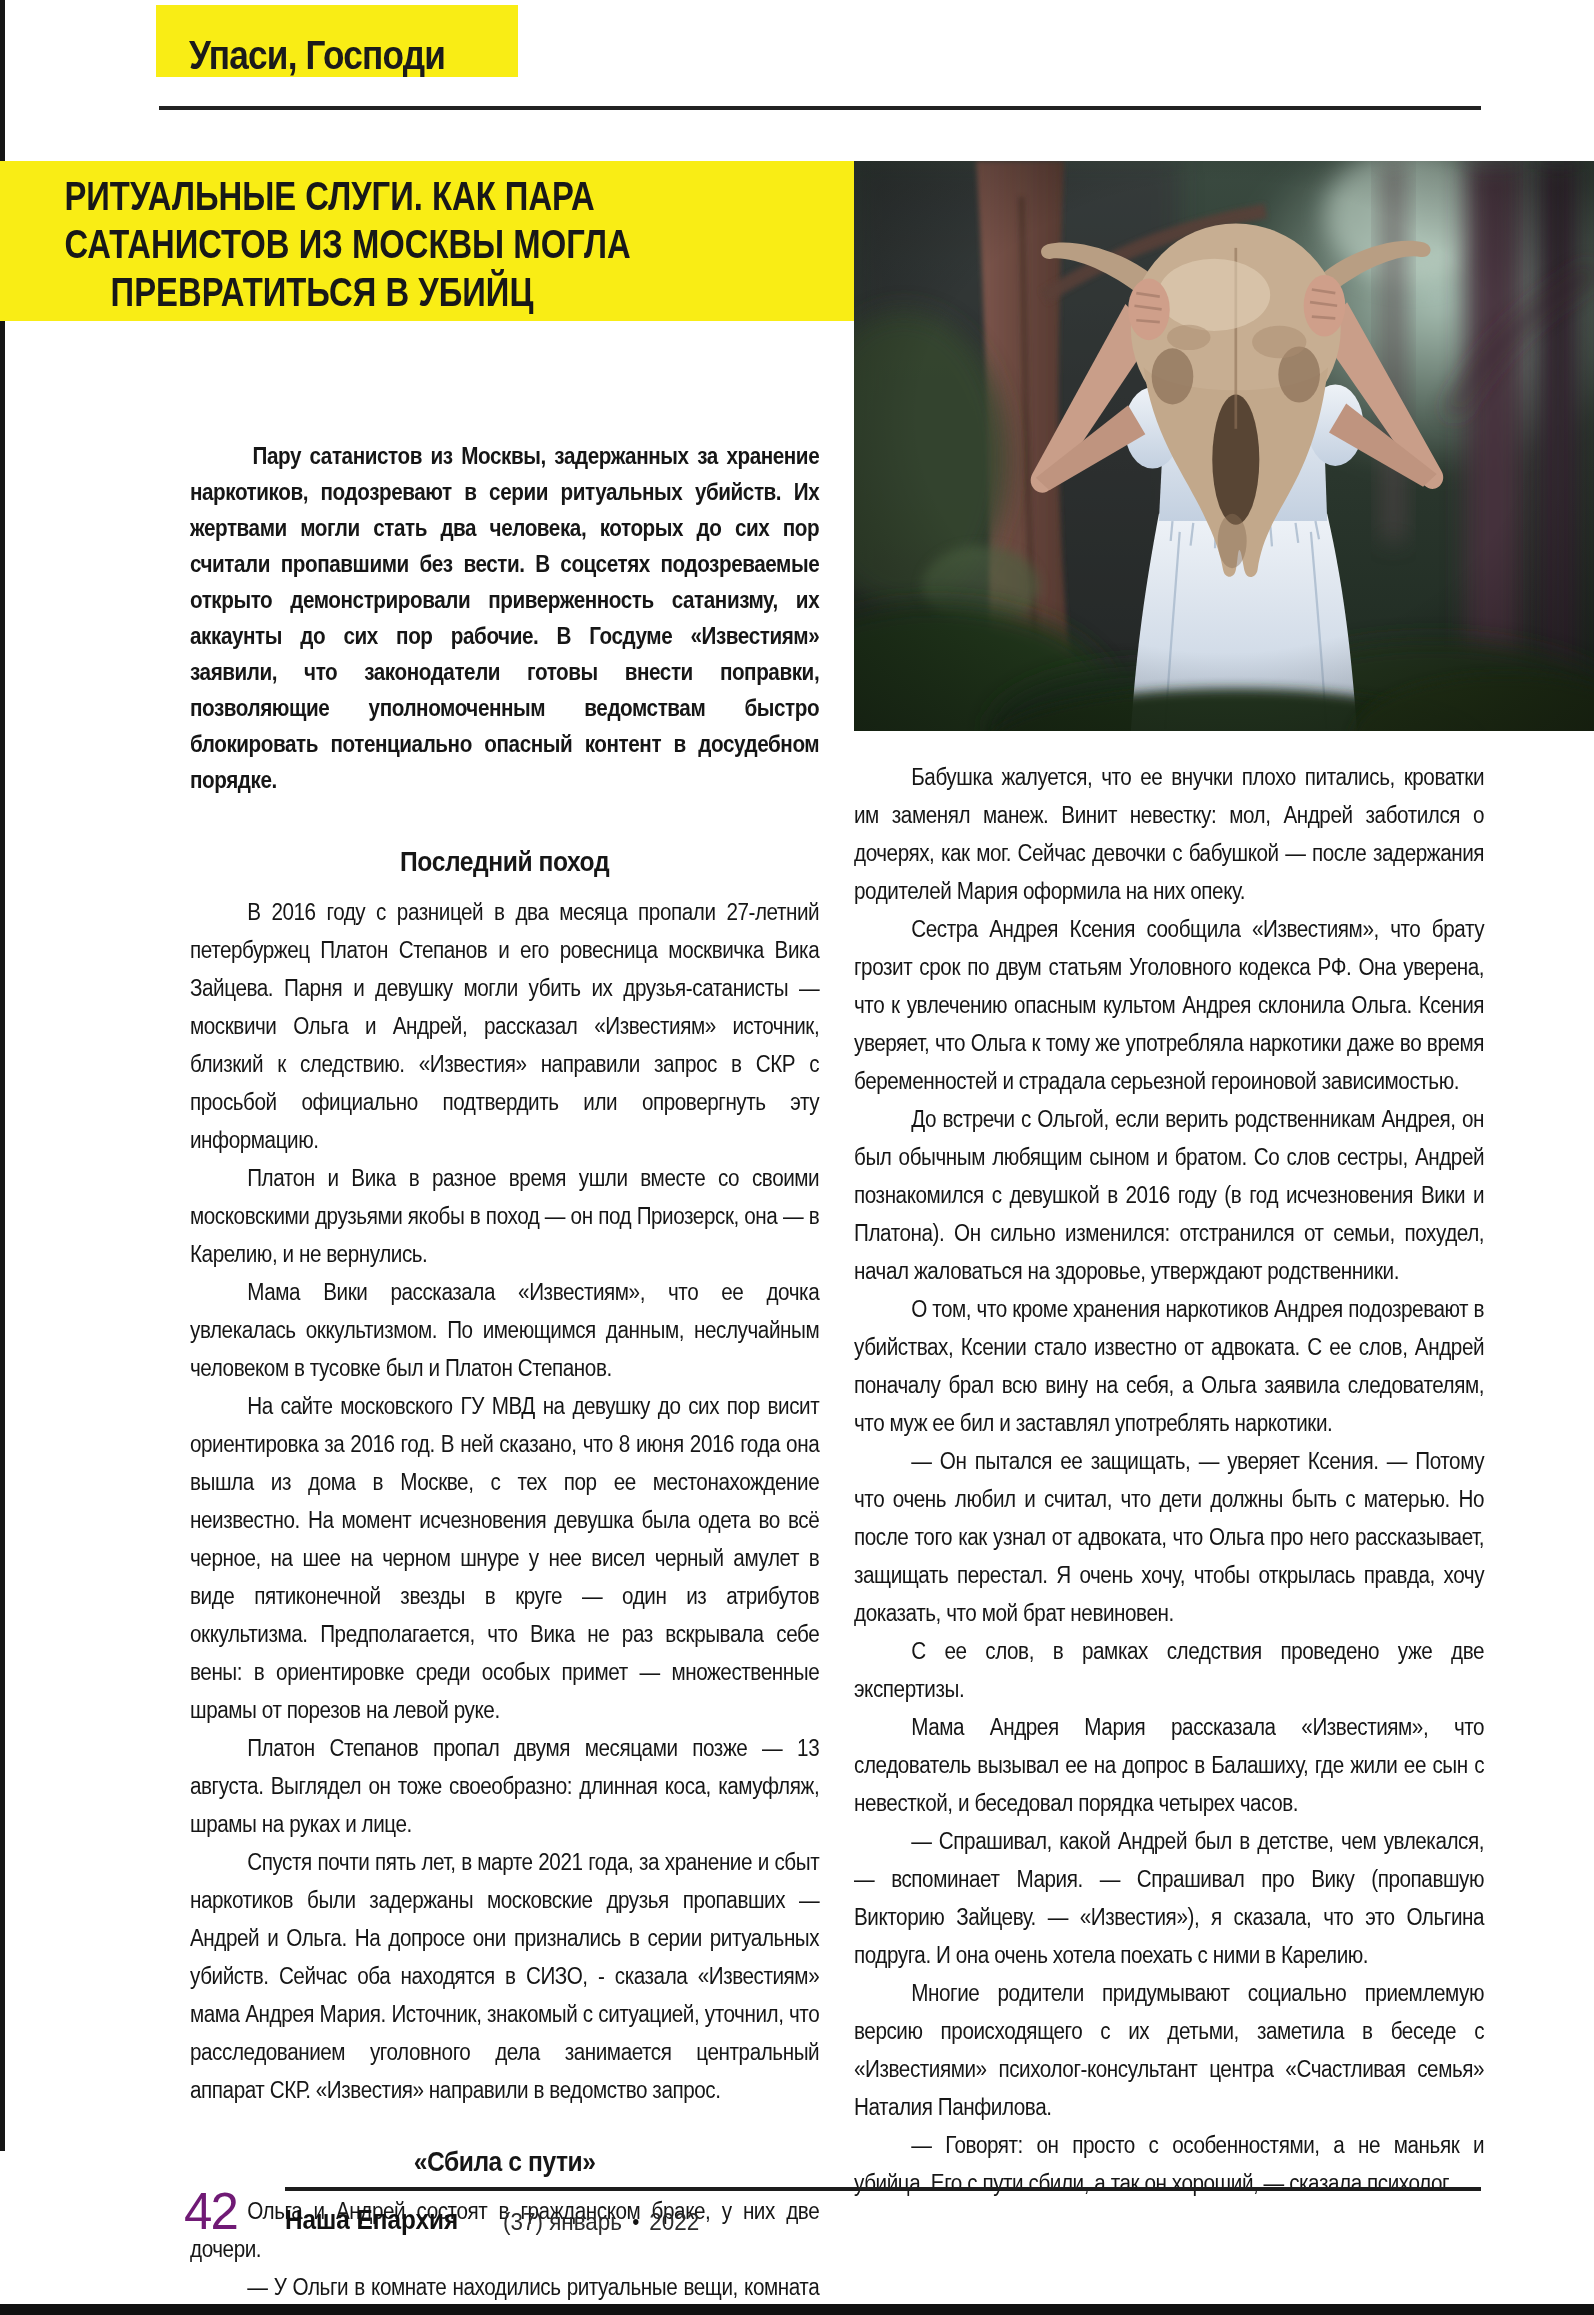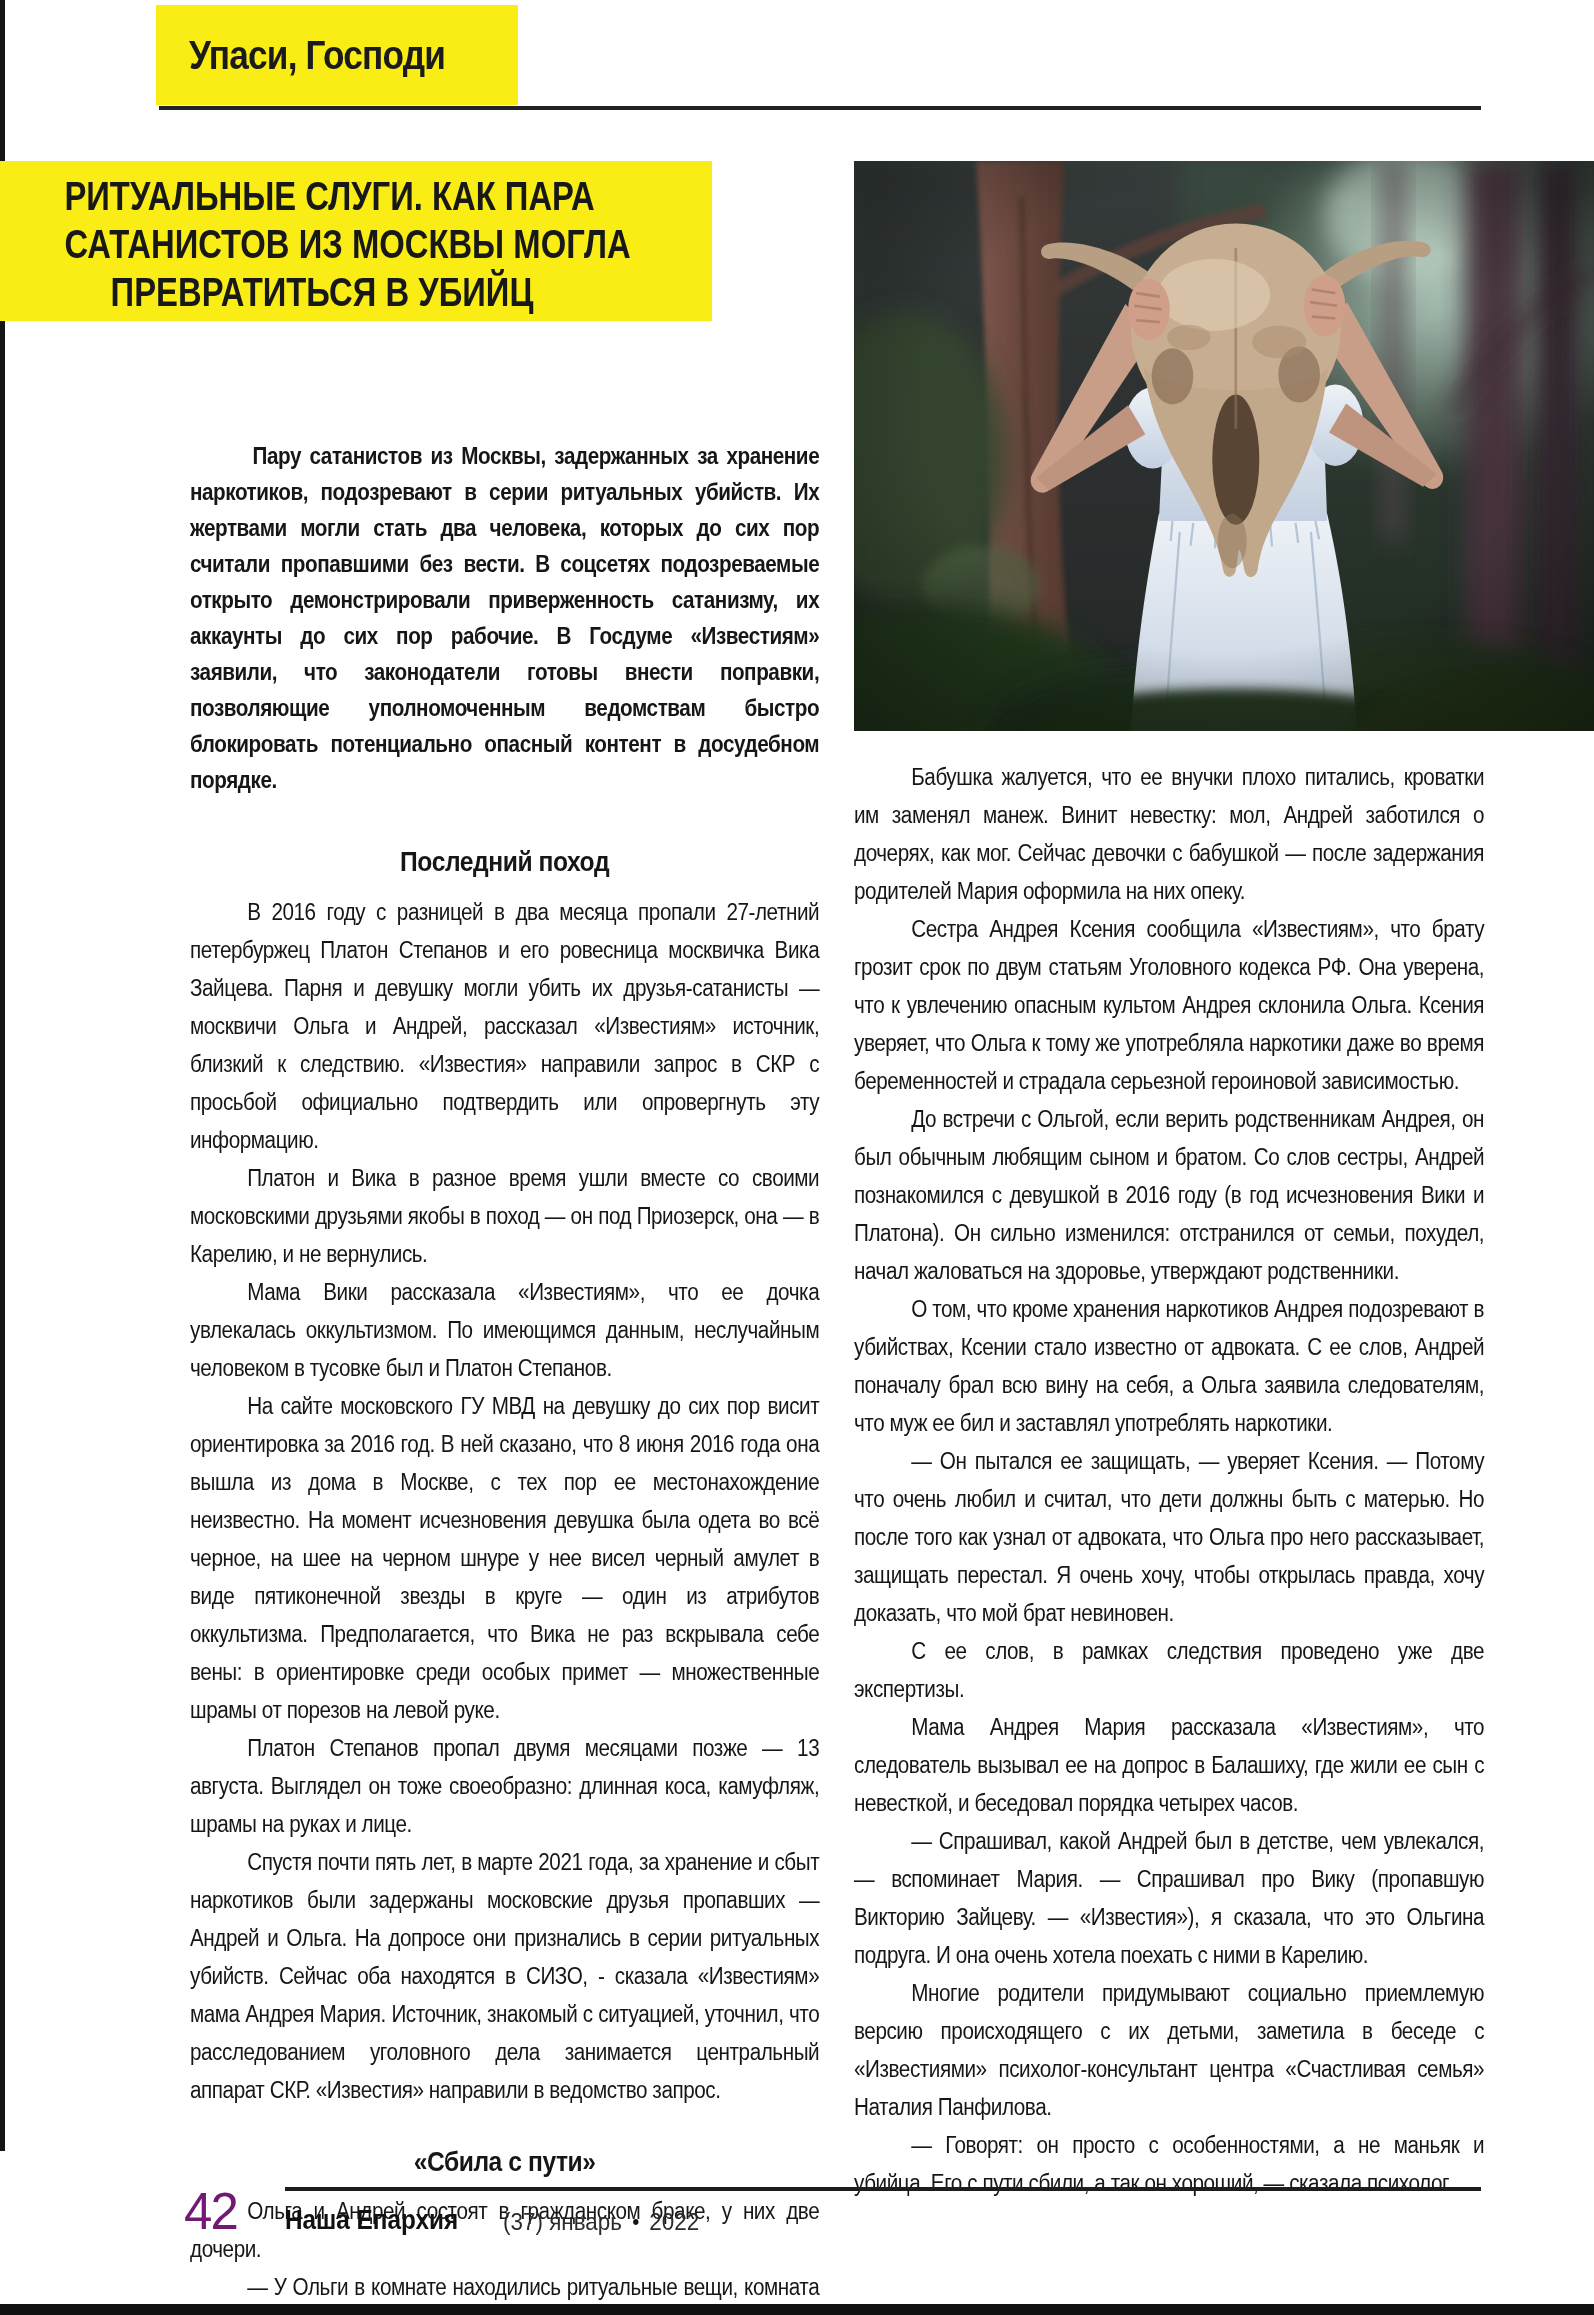--- a/index.html
+++ b/index.html
@@ -4,29 +4,29 @@
 <style>
   html,body{margin:0;padding:0;}
   body{
     width:1595px;height:2316px;position:relative;overflow:hidden;
     background:#ffffff;color:var(--ink,#1c1c1c);
     font-family:"Liberation Sans", sans-serif;
   }
   .left-border{position:absolute;left:0;top:0;width:4.5px;height:2151px;background:#151515;}
   .bottom-bar{position:absolute;left:0;top:2304px;width:1595px;height:11.8px;background:#111;}
 
-  .rubric-box{position:absolute;left:156px;top:5.4px;width:362px;height:100px;background:var(--yellow,#f9ed15);}
+  .rubric-box{position:absolute;left:156px;top:5.4px;width:362px;height:72px;background:var(--yellow,#f9ed15);}
   .rubric-text{
     position:absolute;left:33px;top:0;height:100px;line-height:100px;white-space:nowrap;
     font-size:40px;font-weight:700;letter-spacing:-0.9px;color:#1b1b1b;
     transform:scaleX(.88);transform-origin:0 50%;
   }
   .rubric-rule{position:absolute;left:159px;top:106px;width:1322px;height:3.6px;background:#222;}
 
-  .headline-band{position:absolute;left:0;top:161px;width:712px;height:160px;background:var(--yellow,#f9ed15);}
+  .headline-band{position:absolute;left:0;top:161px;width:854px;height:160px;background:var(--yellow,#f9ed15);}
   .headline{
     position:absolute;left:0;top:11px;width:644px;text-align:center;
     font-size:41px;line-height:48px;font-weight:700;color:#181818;
     transform:scaleX(.8);transform-origin:50% 0;white-space:nowrap;
   }
 
   .photo{position:absolute;left:854px;top:161px;width:741px;height:570px;overflow:hidden;background:#2a362d;}
   .photo svg{display:block;width:741px;height:570px;}
 
   .col{position:absolute;transform:scaleX(.88);transform-origin:0 0;

